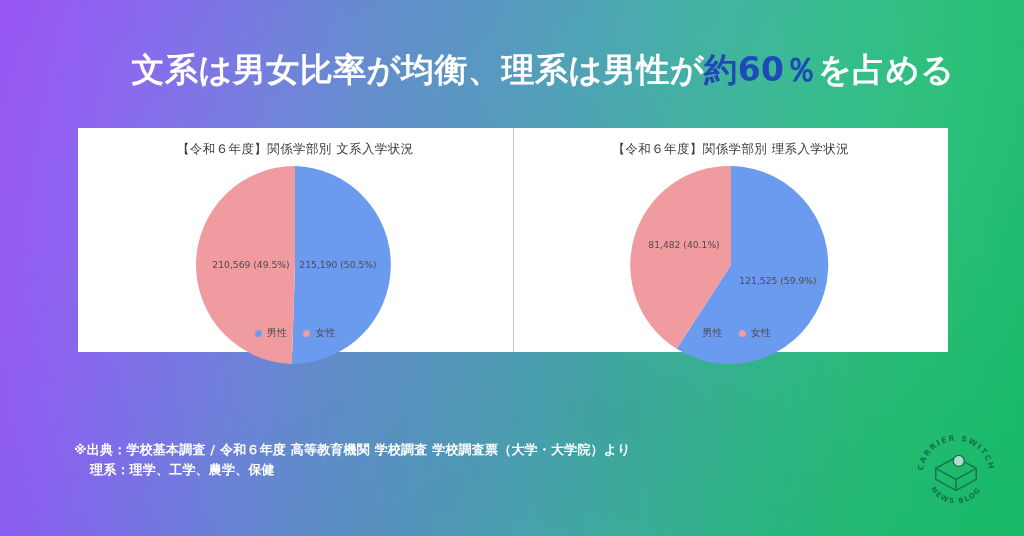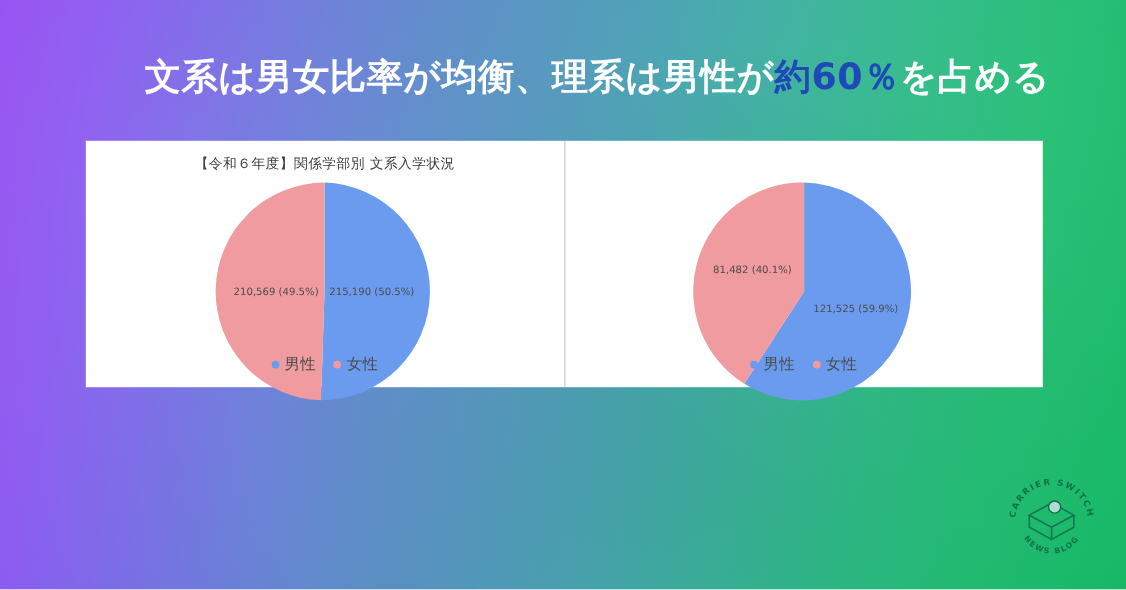--- a/index.html
+++ b/index.html
@@ -122,21 +122,21 @@
     align-items: center;
     gap: 5px;
   }
   .legend-dot {
     width: 7px;
     height: 7px;
     border-radius: 50%;
     display: inline-block;
   }
   .legend-text {
-    font-size: 14px;
+    font-size: 10px;
     color: #4c4c4c;
     letter-spacing: 0.3px;
   }
 
   
   #footnotes {
     position: absolute;
     left: 74px;
     top: 440px;
     z-index: 4;
@@ -194,20 +194,21 @@
           <span class="legend-text">男性</span>
         </span>
         <span class="legend-item">
           <span class="legend-dot" style="background:#ef9ba0"></span>
           <span class="legend-text">女性</span>
         </span>
       </div>
     </div>
 
     <div class="panel right">
+      <div class="chart-title">【令和６年度】関係学部別 理系入学状況</div>
 
       <div class="pie-wrap">
         <svg class="pie-svg" width="210" height="206" viewBox="0 0 210 206">
 
           <path fill="#6b9bee" d="M 105 103 L 105 4 A 99 99 0 1 1 50.62 186.84 Z"></path>
 
           <path fill="#ef9ba0" d="M 105 103 L 50.62 186.84 A 99 99 0 0 1 105 4 Z"></path>
           <text class="slice-label" x="152" y="122" text-anchor="middle">121,525 (59.9%)</text>
           <text class="slice-label" x="58" y="86" text-anchor="middle">81,482 (40.1%)</text>
         </svg>
@@ -221,20 +222,22 @@
         <span class="legend-item">
           <span class="legend-dot" style="background:#ef9ba0"></span>
           <span class="legend-text">女性</span>
         </span>
       </div>
     </div>
 
   </div>
 
   <div id="footnotes">
+    <div>※出典：学校基本調査 / 令和６年度 高等教育機関 学校調査 学校調査票（大学・大学院）より</div>
+    <div class="indent">理系：理学、工学、農学、保健</div>
   </div>
 
   <div id="logo">
     <svg viewBox="0 0 100 100" width="92" height="92">
       <defs>
         <path id="arcTop" d="M 14 52 A 36 36 0 0 1 86 52" fill="none"></path>
         <path id="arcBottom" d="M 18 52 A 32 32 0 0 0 82 52" fill="none"></path>
       </defs>
       <g stroke="#0f5f44" stroke-width="1.6" fill="none" opacity="0.9">
         <path d="M 50 34 L 72 46 L 50 58 L 28 46 Z"></path>

